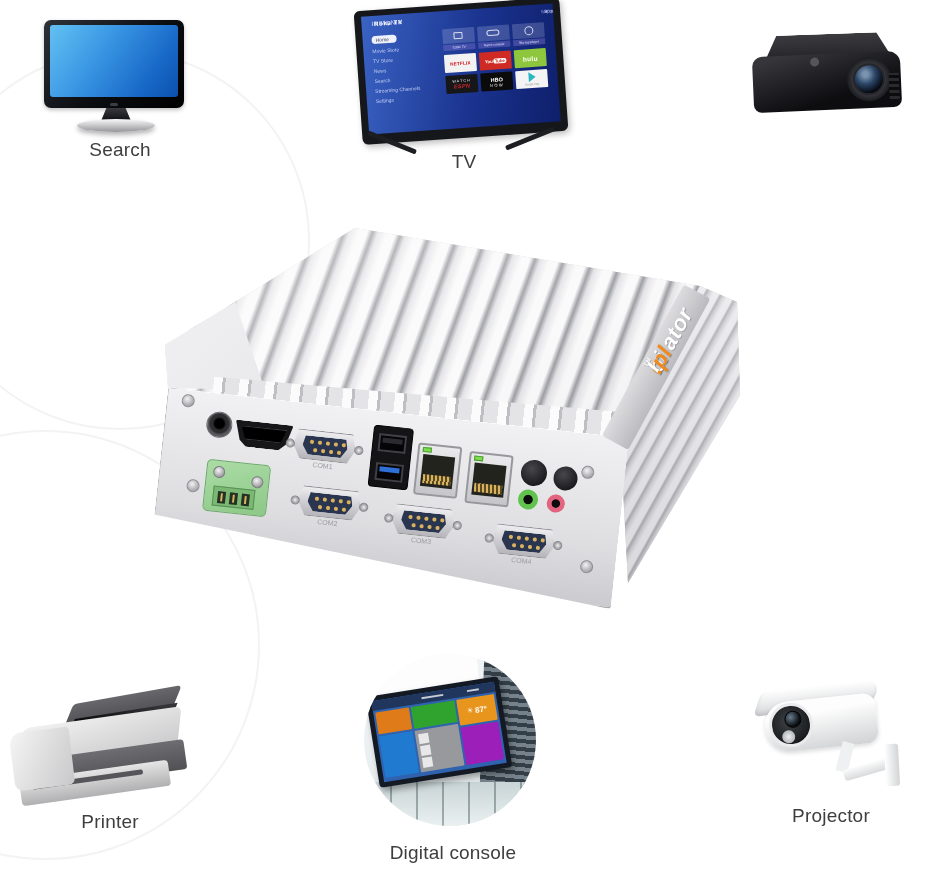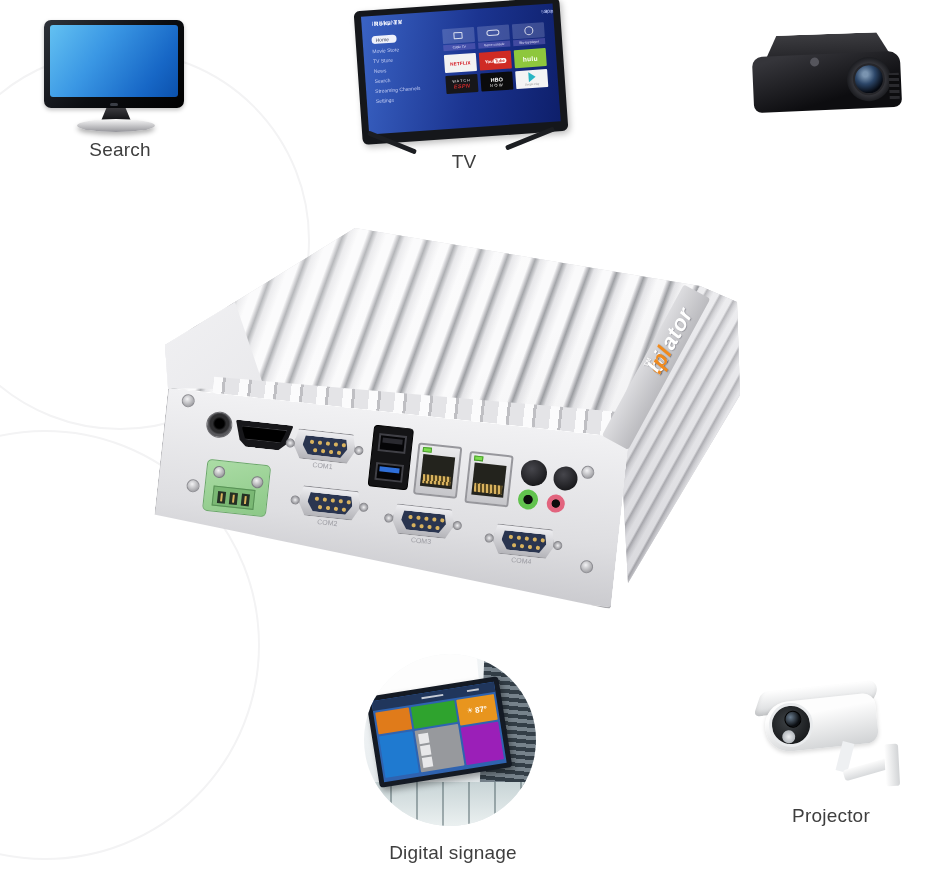--- a/index.html
+++ b/index.html
@@ -408,20 +408,31 @@
         </div>
         <div class="db9-label">COM4</div>
       </div>
     </div>
 
     <div class="mp-logo">
       <span class="wordmark"><span>m</span><span class="o">o</span><span>bilator</span><span class="pl">.pl</span><span class="tm">TM</span></span>
     </div>
   </div>
 
+  <div style="left:12px;top:686px;width:196px;height:152px;">
+    <div class="pr-rear"></div>
+    <div class="pr-gloss"></div>
+    <div class="pr-lid"></div>
+    <div class="pr-mid"></div>
+    <div class="pr-front">
+      <div class="pr-slot"></div>
+    </div>
+    <div class="pr-wing"></div>
+    <div class="dev-label" style="left:0;top:125px;width:196px;">Printer</div>
+  </div>
 
   <div style="left:358px;top:646px;width:190px;height:226px;">
     <div class="sg-circle">
       <div class="sg-white"></div>
       <div class="sg-louvers"></div>
       <div class="sg-glass">
         <div class="sg-mullions"></div>
       </div>
       <div class="sg-screen">
         <div class="sg-head">
@@ -436,21 +447,21 @@
             <i style="top:16px;"></i>
             <i style="top:28px;"></i>
         </div>
         <div class="sg-tile t-amber">
           <span class="sun">☀</span>
           <span class="temp">87°</span>
         </div>
         <div class="sg-tile t-purple"></div>
       </div>
     </div>
-    <div class="dev-label" style="left:0;top:196px;width:190px;">Digital signage</div>
+    <div class="dev-label" style="left:0;top:196px;width:190px;">Digital console</div>
   </div>
 
   <div style="left:743px;top:666px;width:176px;height:164px;">
     <div class="cam-hood"></div>
     <div class="cam-body"></div>
     <div class="cam-face">
       <div class="cam-lens"></div>
       <div class="cam-ir"></div>
     </div>
     <div class="cam-arm1"></div>

